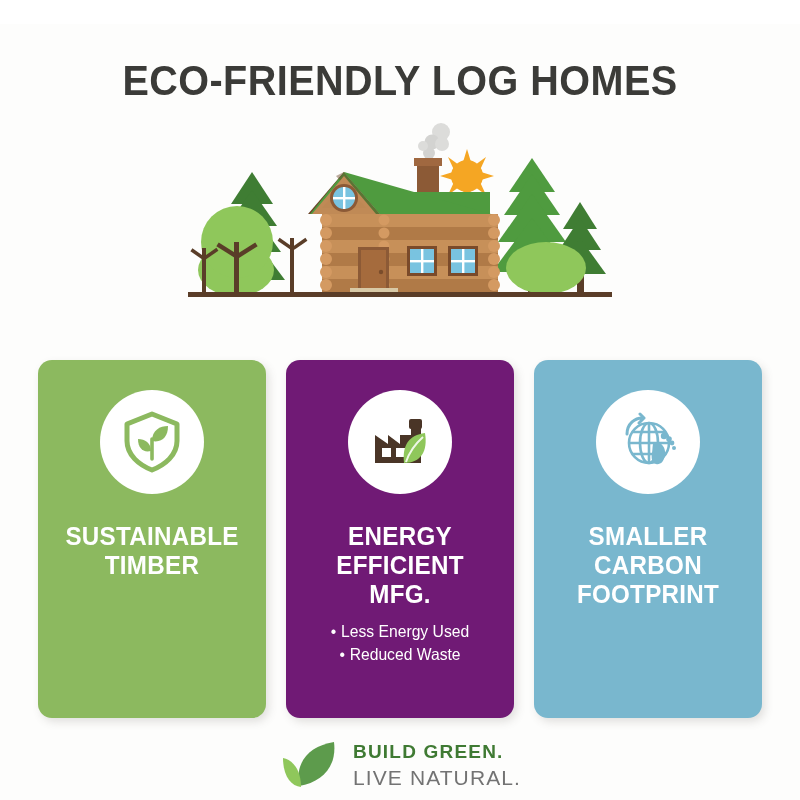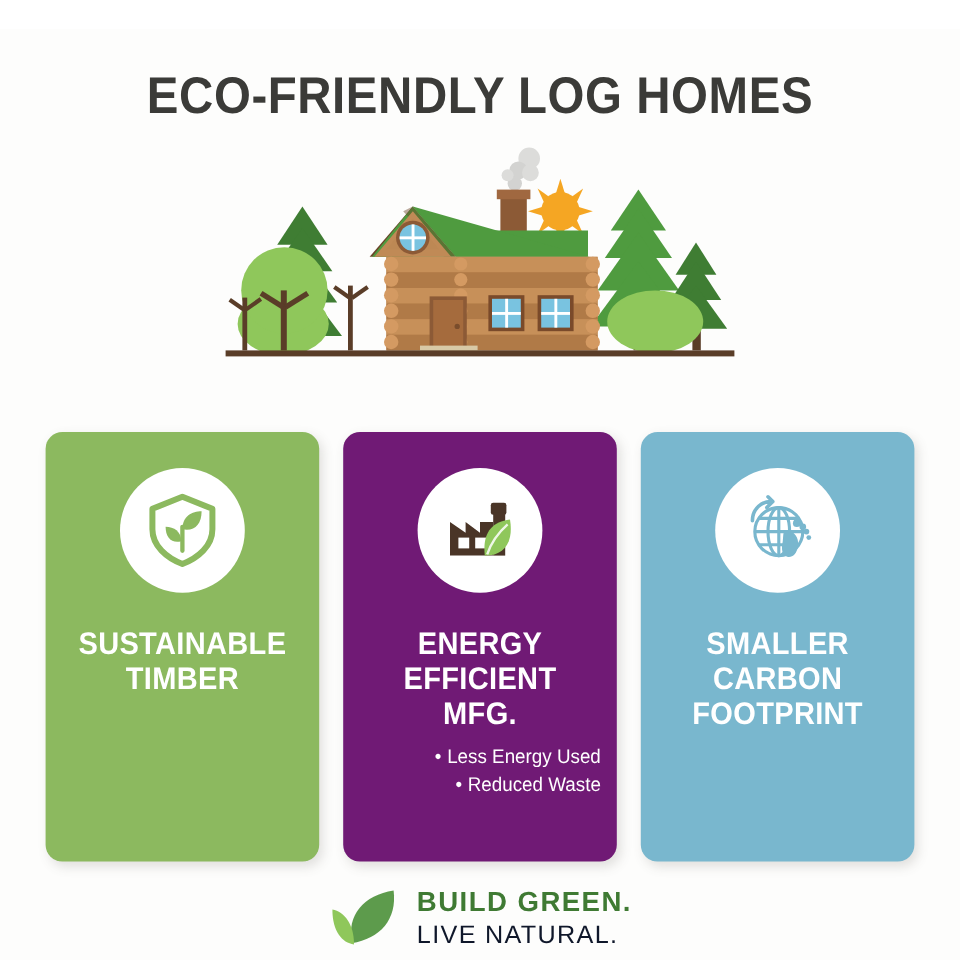--- a/index.html
+++ b/index.html
@@ -119,48 +119,48 @@
     font-size: 16.5px;
     line-height: 23px;
     font-family: "Liberation Sans Narrow", "Liberation Sans", sans-serif;
     transform: scaleX(0.95);
     white-space: nowrap;
   }
   .bullet .dot { margin-right: 5px; }
 
   
   .card-green .bullets { margin-bottom: 42px; }
-  .card-brown .bullets { margin-bottom: 52px; text-align: right; }
+  .card-brown .bullets { margin-bottom: 52px; }
   .card-blue  .bullets { margin-bottom: 52px; }
 
   
   .footer {
     position: absolute;
     left: 0;
     top: 716px;
     width: 800px;
     display: flex;
     align-items: center;
     justify-content: center;
   }
   .footer-leaf { margin-right: 12px; }
   .footer-leaf svg { display: block; }
   .footer-text { line-height: 1; }
   .footer-line1 {
-    font-size: 23px;
+    font-size: 19px;
     font-weight: bold;
     letter-spacing: 1.2px;
     color: #3f7a33;
     font-family: "Liberation Sans", sans-serif;
   }
   .footer-line2 {
     margin-top: 6px;
     font-size: 21px;
     letter-spacing: 1.1px;
-    color: #0f172a;
+    color: #737373;
     font-family: "Liberation Sans", sans-serif;
   }
 </style>
 </head>
 <body>
 
 <div class="poster">
 
   <div class="title">ECO-FRIENDLY LOG HOMES</div>
 

